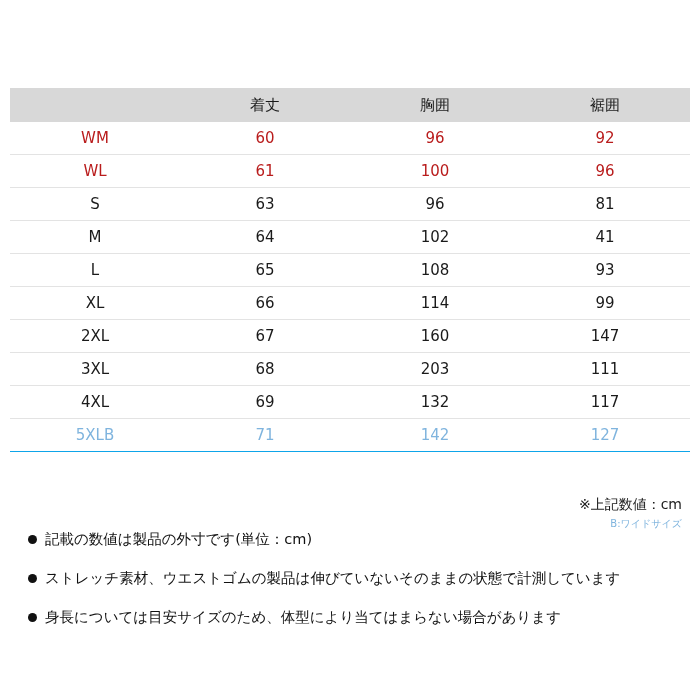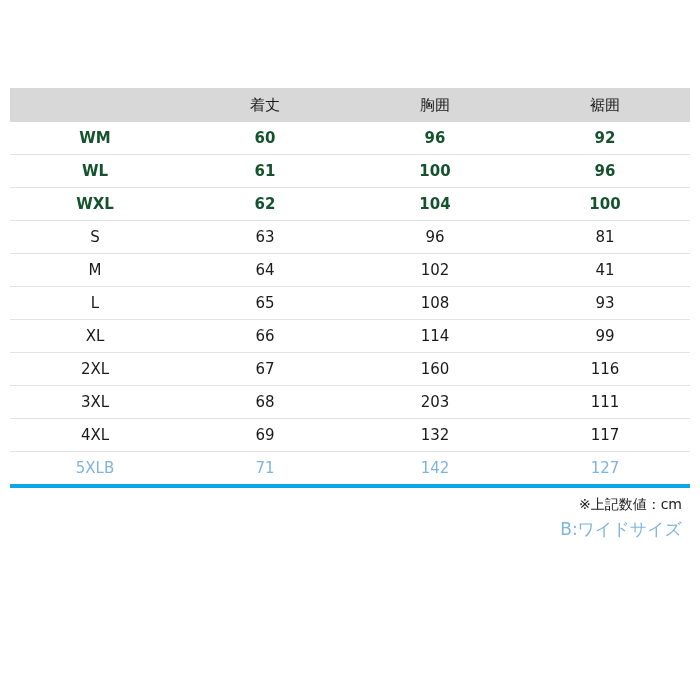--- a/index.html
+++ b/index.html
@@ -43,38 +43,38 @@
   .size-table thead th {
     background: #d8d8d8;
     color: #1a1a1a;
     font-size: 15px;
     height: 34px;
     line-height: 34px;
   }
   .size-table thead th.blank { background: #d8d8d8; }
 
   .size-table tbody tr { border-bottom: 1px solid #e3e3e3; }
-  .size-table tbody tr.row-orange td { color: #14532d; font-weight: bold; }
+  .size-table tbody tr.row-orange td { color: #b91c1c; }
   .size-table tbody tr.row-blue td { color: #7fb4de; }
   .size-table tbody tr.row-dark td { color: #1a1a1a; }
-  .size-table tbody tr:last-child { border-bottom: 4px solid #0ea5e9; }
+  .size-table tbody tr:last-child { border-bottom: 1px solid #0ea5e9; }
 
   .notes-right {
     position: absolute;
     right: 18px;
     top: 494px;
     text-align: right;
     line-height: 1.55;
   }
   .note-unit {
     font-size: 14px;
     color: #1a1a1a;
   }
   .note-wide {
-    font-size: 17px;
+    font-size: 10px;
     color: #7fb4de;
   }
 
   .bullets {
     position: absolute;
     left: 28px;
     top: 530px;
     width: 650px;
   }
   .bullet {
@@ -122,26 +122,20 @@
         <td>60</td>
         <td>96</td>
         <td>92</td>
       </tr>
       <tr class="row-orange">
         <td>WL</td>
         <td>61</td>
         <td>100</td>
         <td>96</td>
       </tr>
-      <tr class="row-orange">
-        <td>WXL</td>
-        <td>62</td>
-        <td>104</td>
-        <td>100</td>
-      </tr>
       <tr class="row-dark">
         <td>S</td>
         <td>63</td>
         <td>96</td>
         <td>81</td>
       </tr>
       <tr class="row-dark">
         <td>M</td>
         <td>64</td>
         <td>102</td>
@@ -156,21 +150,21 @@
       <tr class="row-dark">
         <td>XL</td>
         <td>66</td>
         <td>114</td>
         <td>99</td>
       </tr>
       <tr class="row-dark">
         <td>2XL</td>
         <td>67</td>
         <td>160</td>
-        <td>116</td>
+        <td>147</td>
       </tr>
       <tr class="row-dark">
         <td>3XL</td>
         <td>68</td>
         <td>203</td>
         <td>111</td>
       </tr>
       <tr class="row-dark">
         <td>4XL</td>
         <td>69</td>
@@ -184,14 +178,28 @@
         <td>127</td>
       </tr>
     </tbody>
   </table>
 
   <div class="notes-right">
     <div class="note-unit">※上記数値：cm</div>
     <div class="note-wide">B:ワイドサイズ</div>
   </div>
 
+  <div class="bullets">
+    <div class="bullet">
+      <span class="dot"></span>
+      <span>記載の数値は製品の外寸です(単位：cm)</span>
+    </div>
+    <div class="bullet">
+      <span class="dot"></span>
+      <span>ストレッチ素材、ウエストゴムの製品は伸びていないそのままの状態で計測しています</span>
+    </div>
+    <div class="bullet">
+      <span class="dot"></span>
+      <span>身長については目安サイズのため、体型により当てはまらない場合があります</span>
+    </div>
+  </div>
 
 </div>
 
 </body></html>

